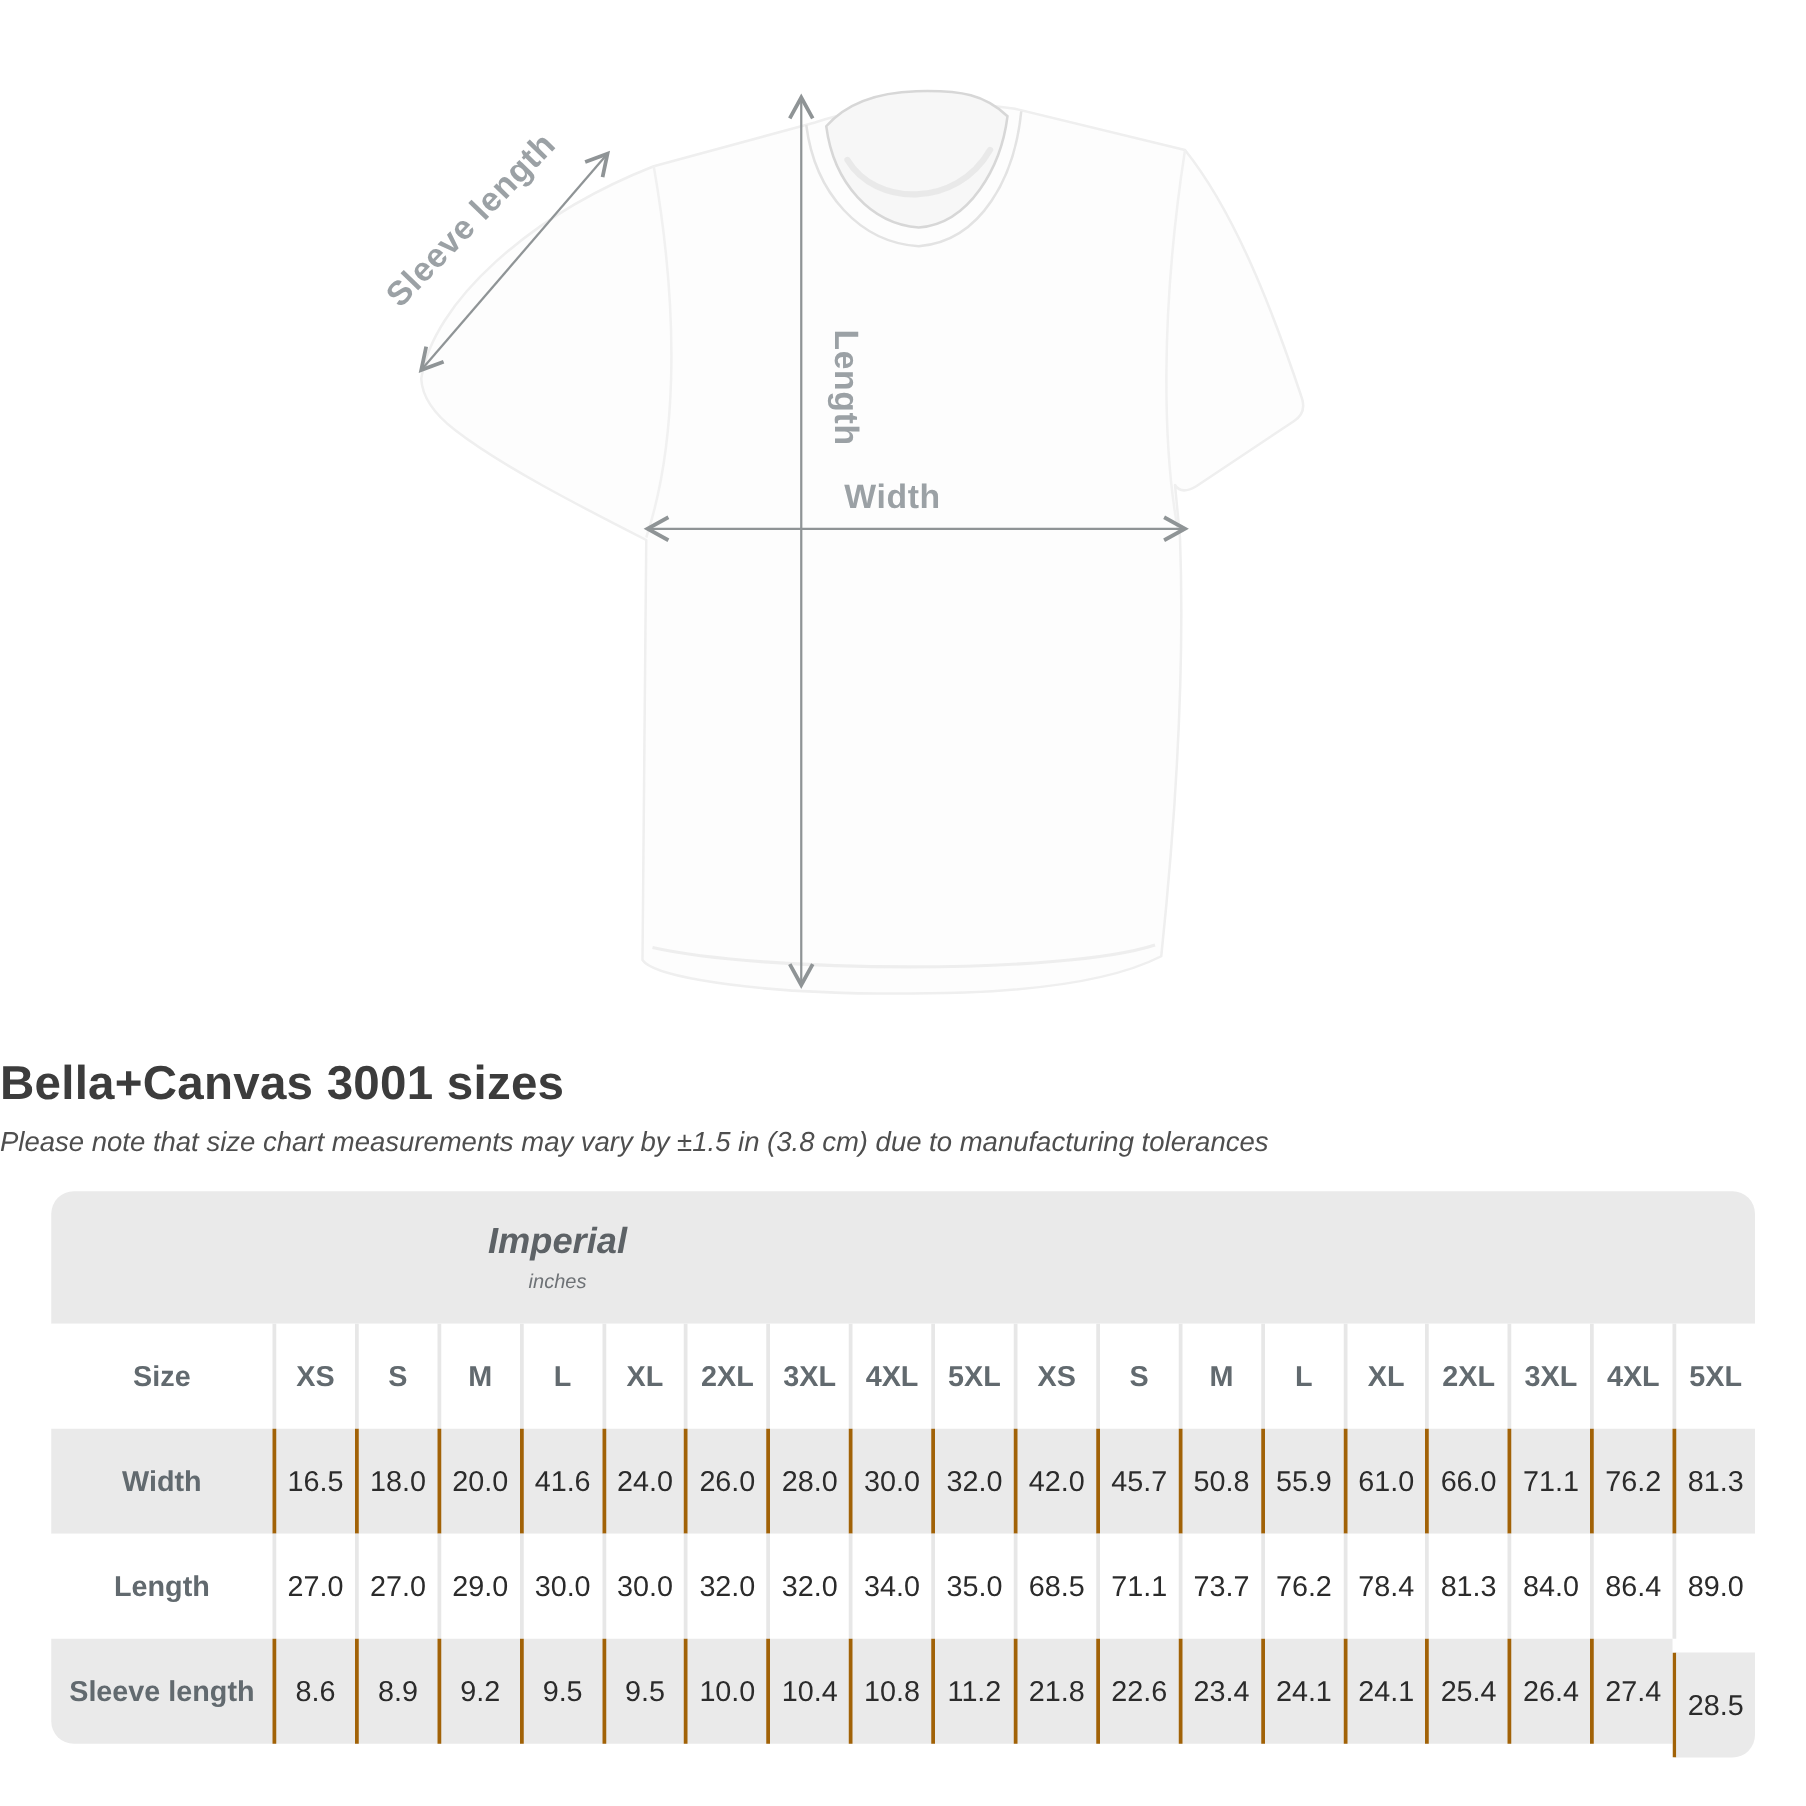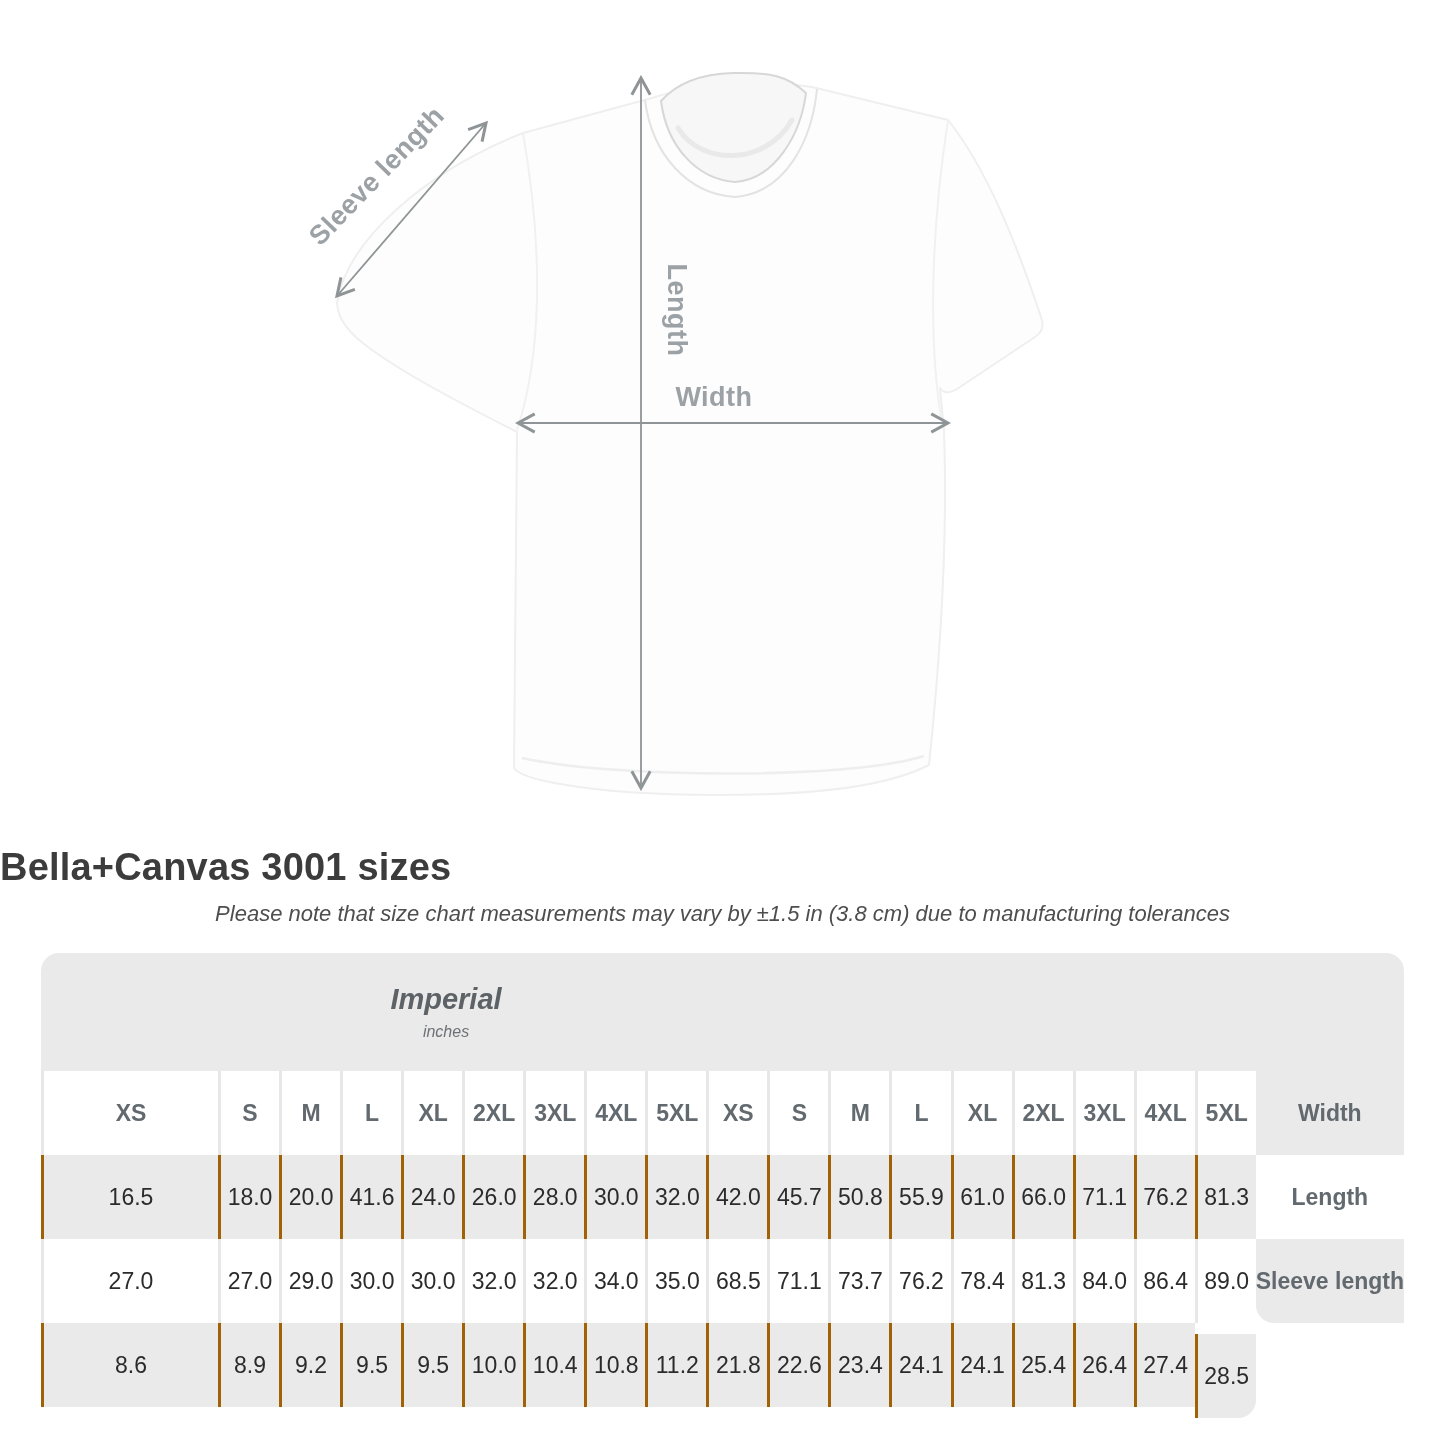--- a/index.html
+++ b/index.html
@@ -11,26 +11,26 @@
   .diagram{display:block;width:1445px;height:812px;}
   .dlabel{
     font-family:"Liberation Sans",sans-serif;
     font-weight:bold;font-size:27px;fill:#9ba1a5;letter-spacing:.5px;
   }
   .page-title{
     margin:34px 0 12px;text-align:left;
     font-size:38px;font-weight:bold;color:#3c3c3c;letter-spacing:.2px;
   }
   .page-note{
-    margin:0 0 26px;text-align:center;
+    margin:0 0 26px;text-align:left;
     font-size:22px;font-style:italic;color:#4e4e4e;
   }
   .size-table{margin:0 41px;}
   .band{
-    display:flex;height:118px;background:#eaeaea;
+    display:flex;height:106px;background:#eaeaea;
     border-radius:18px 18px 0 0;
   }
   .band-group{display:flex;flex-direction:column;align-items:center;justify-content:center;}
   .band-imperial{width:770px;padding-left:40px;box-sizing:border-box;}
   .band-metric{flex:1;}
   .gl{font-size:29px;font-weight:bold;font-style:italic;color:#5d6266;line-height:1.15;}
   .gs{font-size:16px;font-style:italic;color:#6e7276;margin-top:6px;}
   .tgrid{display:grid;grid-template-columns:177px repeat(18,1fr);}
   .cell{
     height:84px;display:flex;align-items:center;justify-content:center;
@@ -101,20 +101,21 @@
 <p class="page-note">Please note that size chart measurements may vary by ±1.5 in (3.8 cm) due to manufacturing tolerances</p>
 
 <div class="size-table">
   <div class="band">
     <div class="band-group band-imperial">
       <div class="gl">Imperial</div>
       <div class="gs">inches</div>
     </div>
   </div>
   <div class="tgrid">
+      <div class="cell lab w">Size</div>
       <div class="cell hd w sep">XS</div>
       <div class="cell hd w sep">S</div>
       <div class="cell hd w sep">M</div>
       <div class="cell hd w sep">L</div>
       <div class="cell hd w sep">XL</div>
       <div class="cell hd w sep">2XL</div>
       <div class="cell hd w sep">3XL</div>
       <div class="cell hd w sep">4XL</div>
       <div class="cell hd w sep">5XL</div>
       <div class="cell hd w sep gsep">XS</div>

